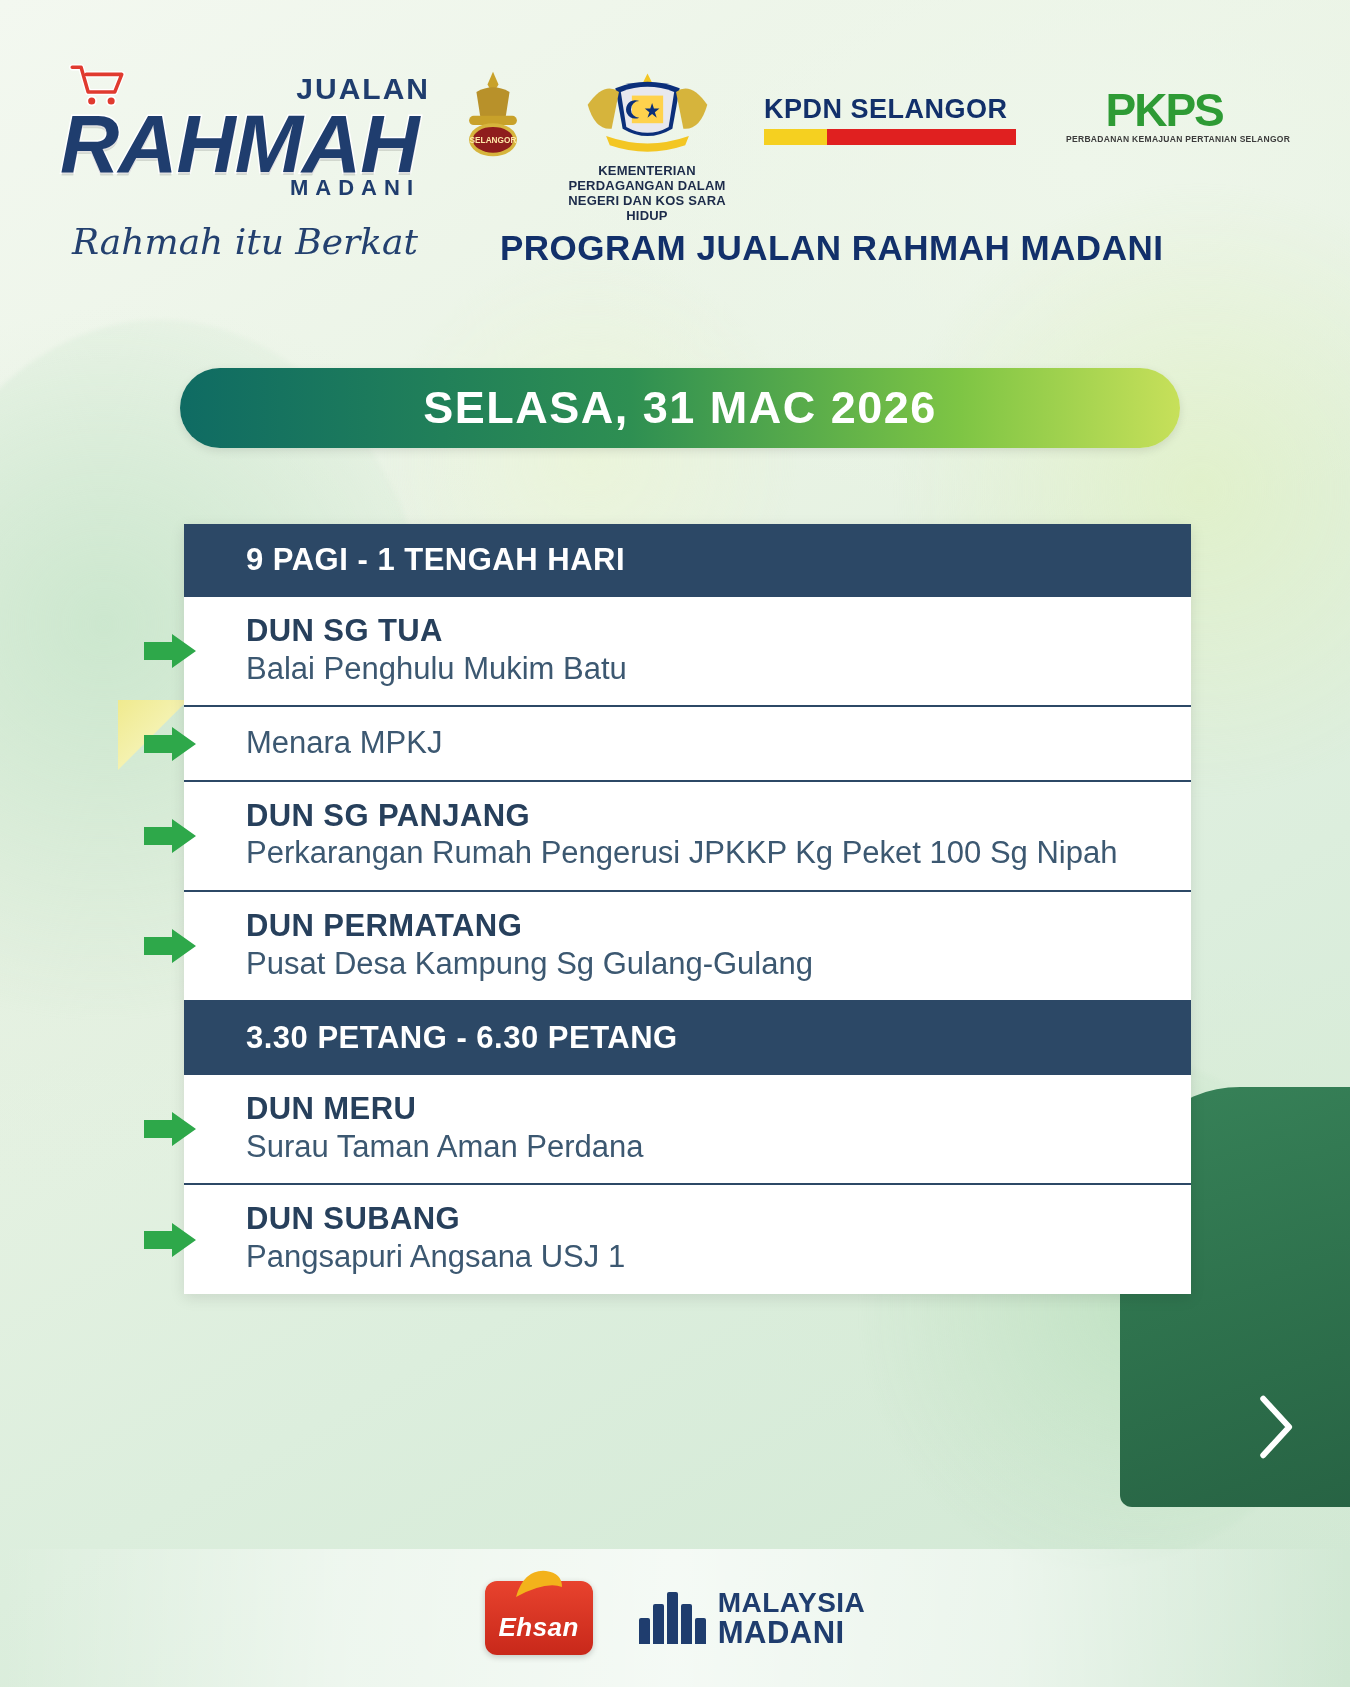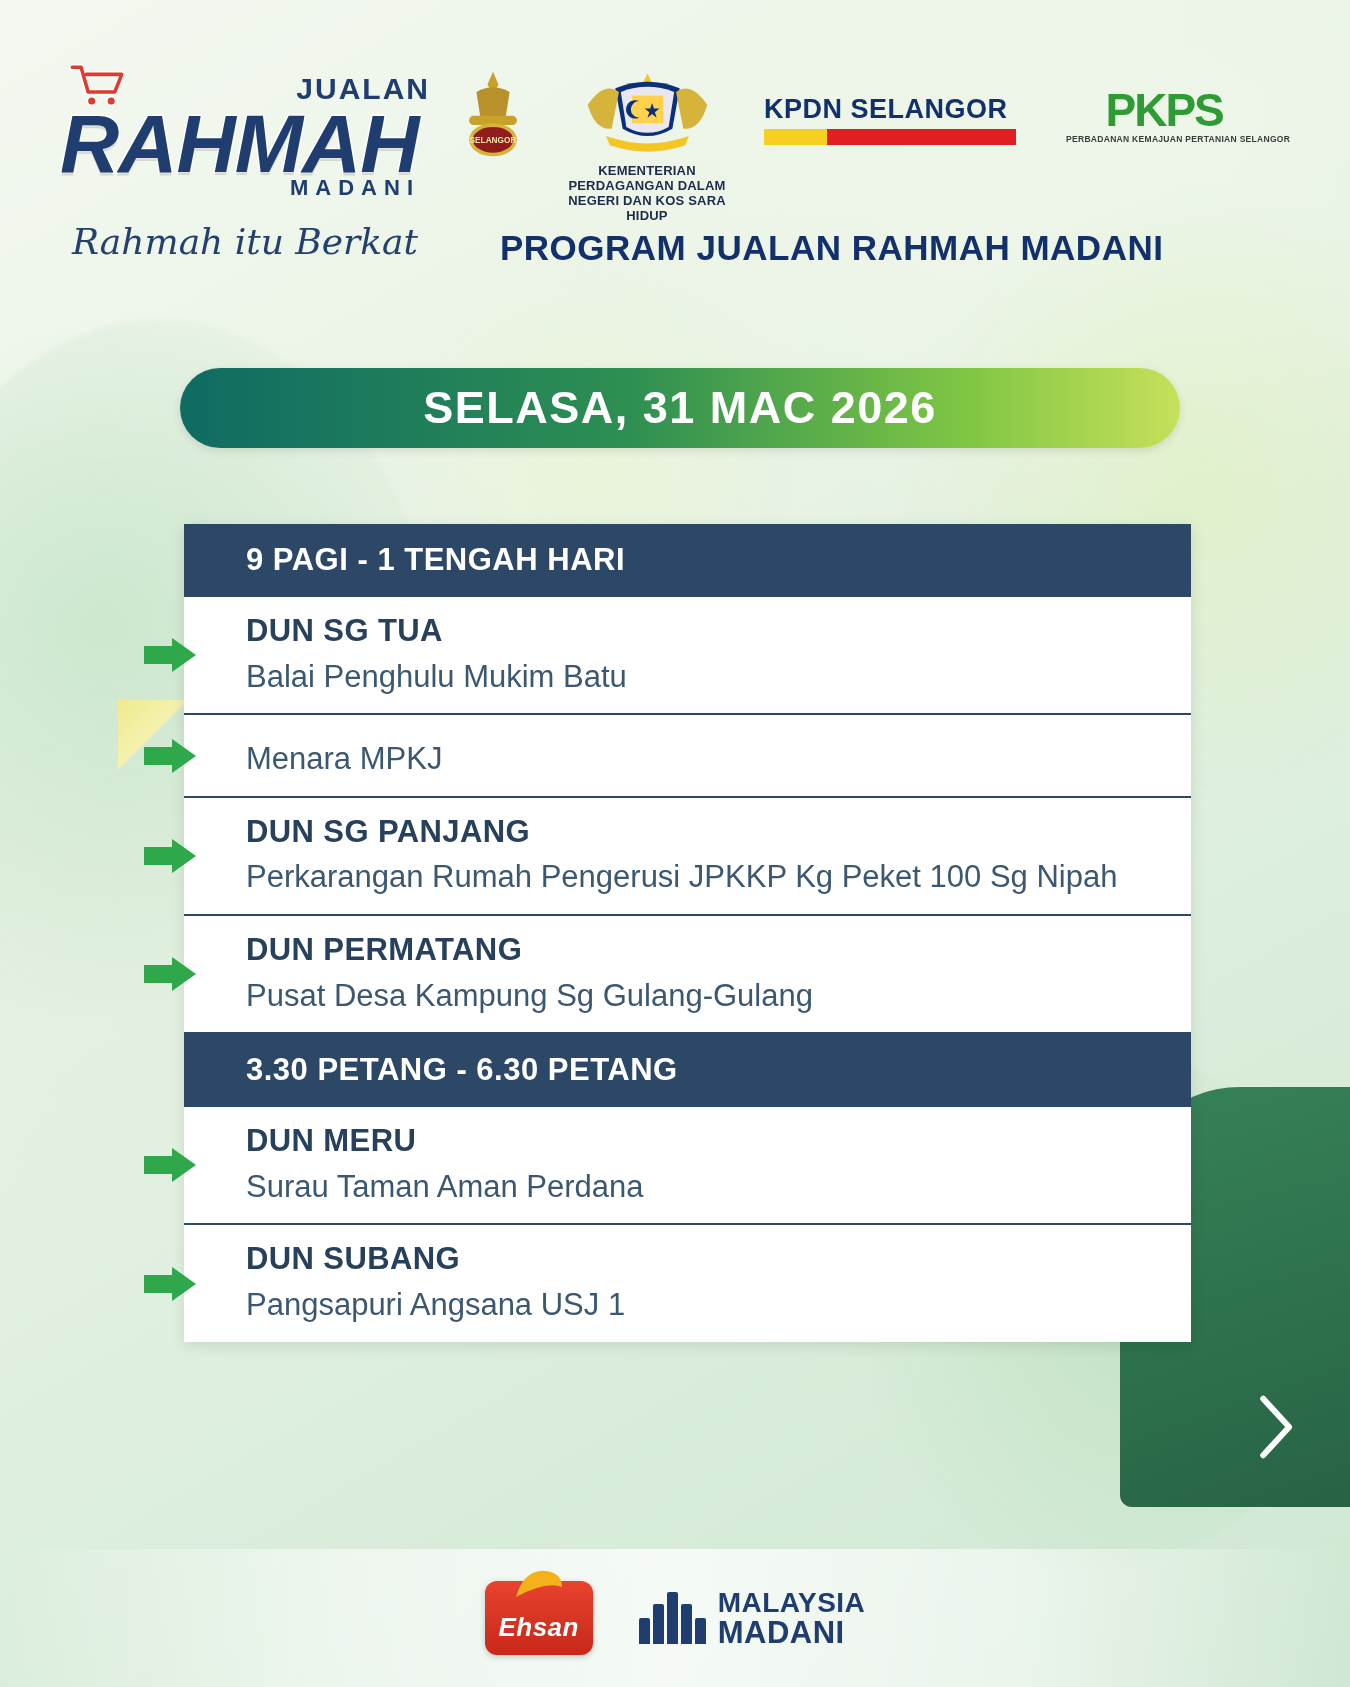--- a/index.html
+++ b/index.html
@@ -138,21 +138,21 @@
     background: #fff;
     border-bottom: 2px solid #2c4866;
     padding: 16px 30px 18px 62px;
   }
   .row:last-child { border-bottom: none; }
   .row .dun {
     font-size: 31px; font-weight: 700; color: #27405c; letter-spacing: .4px;
     line-height: 1.15;
   }
   .row .venue {
-    font-size: 31px; color: #3c5871; line-height: 1.18; margin-top: 10px;
+    font-size: 31px; color: #3c5871; line-height: 1.18; margin-top: 2px;
     font-weight: 400;
   }
   .arrow {
     position: absolute; left: -40px; top: 50%; transform: translateY(-50%);
     width: 52px; height: 34px;
   }
   .arrow svg { display: block; }
 
   
   .footer {

